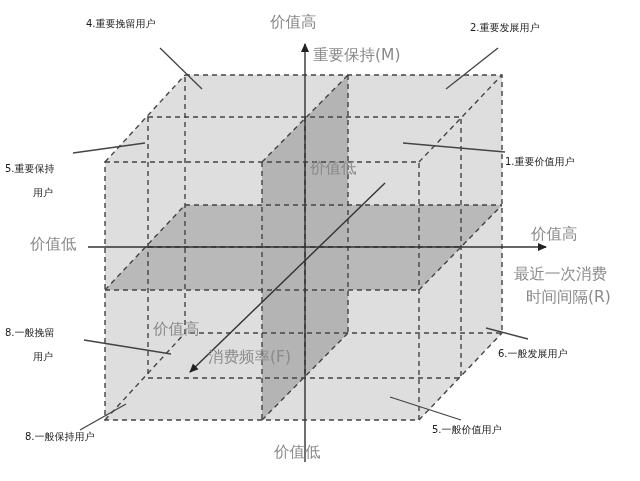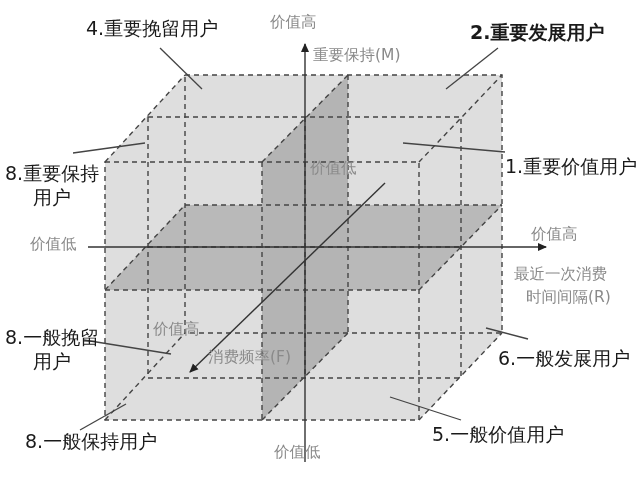--- a/index.html
+++ b/index.html
@@ -1,20 +1,20 @@
 <!DOCTYPE html>
 <html><head>
 <meta charset="utf-8">
 <style>
   html, body { margin:0; padding:0; background:#ffffff; }
   body { width:640px; height:481px; position:relative; overflow:hidden;
          font-family:"DejaVu Sans","Liberation Sans",sans-serif; }
   svg { position:absolute; left:0; top:0; }
   .lbl { position:absolute; white-space:nowrap; line-height:1.15; }
-  .seg { color:#1a1a1a; font-size:19px; }
+  .seg { color:#1a1a1a; font-size:10px; }
   .axis { color:#8a8a8a; font-size:15.5px;text-align:center; }
 </style>
 </head>
 <body>
 
 <svg width="640" height="481" viewBox="0 0 640 481">
   <defs>
     <marker id="arr" markerWidth="10" markerHeight="10" refX="8" refY="5" orient="auto" markerUnits="userSpaceOnUse">
       <path d="M0,1 L9,5 L0,9 Z" fill="#222"></path>
     </marker>
@@ -75,21 +75,21 @@
 <div class="lbl axis" style="left:30px;top:236px;">价值低</div>
 <div class="lbl axis" style="left:531px;top:226px;">价值高</div>
 <div class="lbl axis" style="left:506px;top:266px;margin-left:8px;">最近一次消费</div>
 <div class="lbl axis" style="left:526px;top:289px;">时间间隔(R)</div>
 
 <div class="lbl axis" style="left:310px;top:160px;">价值低</div>
 <div class="lbl axis" style="left:153px;top:321px;">价值高</div>
 <div class="lbl axis" style="left:208px;top:349px;">消费频率(F)</div>
 
 <div class="lbl seg" style="left:86px;top:18px;">4.重要挽留用户</div>
-<div class="lbl seg" style="left:470px;top:22px;font-weight:bold;">2.重要发展用户</div>
-<div class="lbl seg" style="left:5px;top:163px;">8.重要保持</div>
+<div class="lbl seg" style="left:470px;top:22px;">2.重要发展用户</div>
+<div class="lbl seg" style="left:5px;top:163px;">5.重要保持</div>
 <div class="lbl seg" style="left:33px;top:187px;">用户</div>
 <div class="lbl seg" style="left:505px;top:156px;">1.重要价值用户</div>
 <div class="lbl seg" style="left:5px;top:327px;">8.一般挽留</div>
 <div class="lbl seg" style="left:33px;top:351px;">用户</div>
 <div class="lbl seg" style="left:498px;top:348px;text-align:right;">6.一般发展用户</div>
 <div class="lbl seg" style="left:432px;top:424px;">5.一般价值用户</div>
 <div class="lbl seg" style="left:25px;top:431px;">8.一般保持用户</div>
 
 </body></html>

